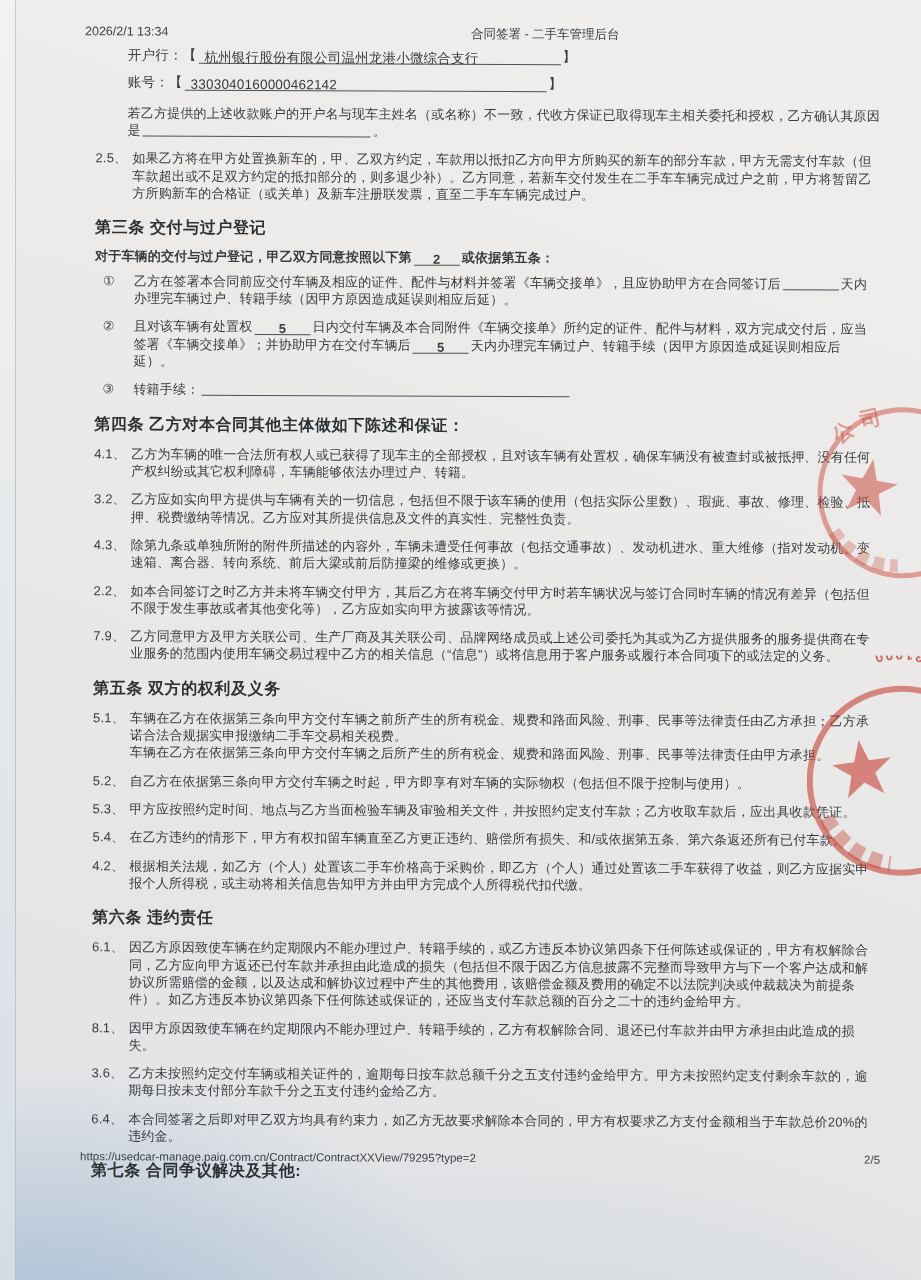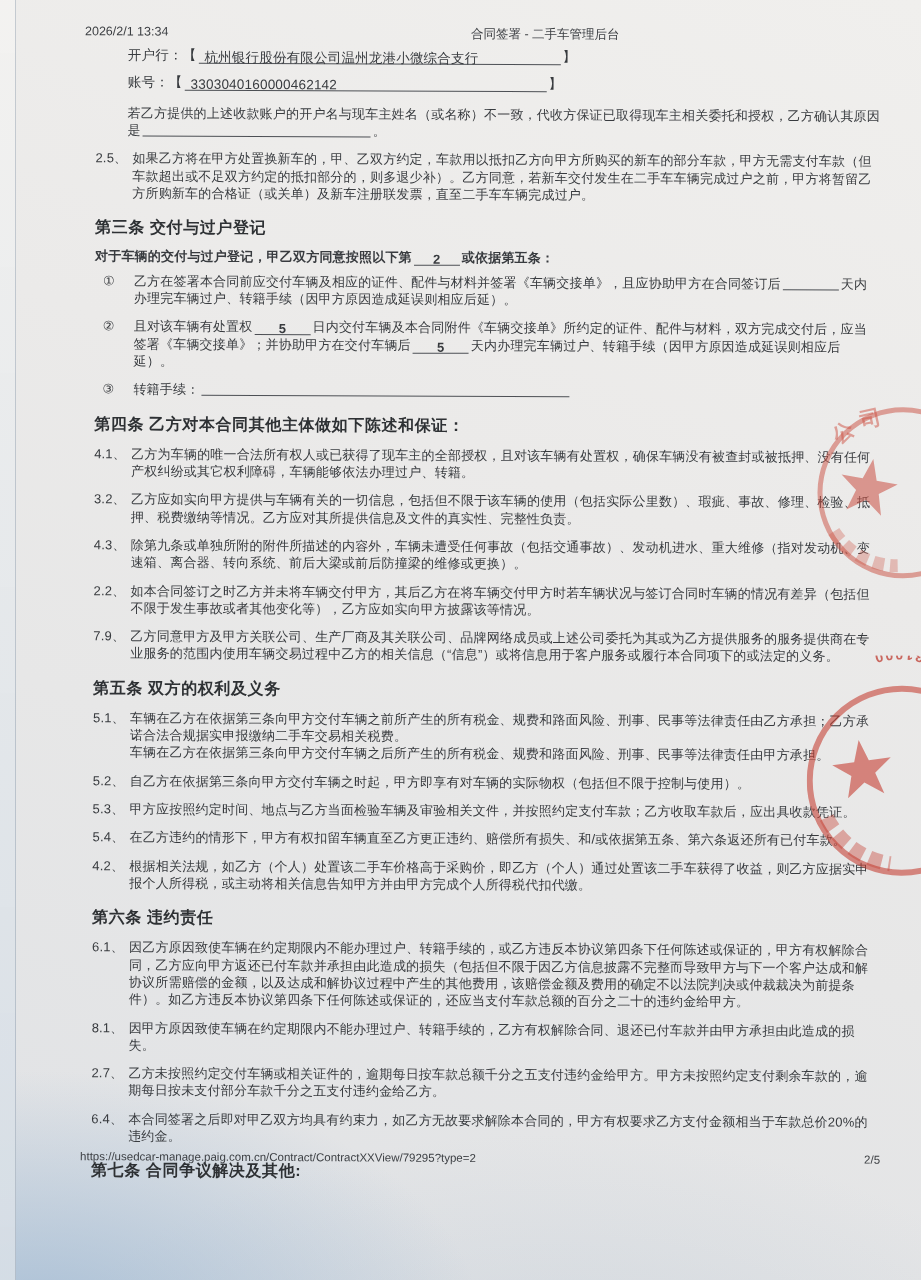--- a/index.html
+++ b/index.html
@@ -137,21 +137,21 @@
       <h2>第六条 违约责任</h2>
       <div class="clause">
           <span class="cnum">6.1、</span>
           <span class="ctext">因乙方原因致使车辆在约定期限内不能办理过户、转籍手续的，或乙方违反本协议第四条下任何陈述或保证的，甲方有权解除合同，乙方应向甲方返还已付车款并承担由此造成的损失（包括但不限于因乙方信息披露不完整而导致甲方与下一个客户达成和解协议所需赔偿的金额，以及达成和解协议过程中产生的其他费用，该赔偿金额及费用的确定不以法院判决或仲裁裁决为前提条件）。如乙方违反本协议第四条下任何陈述或保证的，还应当支付车款总额的百分之二十的违约金给甲方。</span>
         </div>
       <div class="clause">
           <span class="cnum">8.1、</span>
           <span class="ctext">因甲方原因致使车辆在约定期限内不能办理过户、转籍手续的，乙方有权解除合同、退还已付车款并由甲方承担由此造成的损失。</span>
         </div>
       <div class="clause">
-          <span class="cnum">2.7、</span>
+          <span class="cnum">3.6、</span>
           <span class="ctext">乙方未按照约定交付车辆或相关证件的，逾期每日按车款总额千分之五支付违约金给甲方。甲方未按照约定支付剩余车款的，逾期每日按未支付部分车款千分之五支付违约金给乙方。</span>
         </div>
       <div class="clause">
           <span class="cnum">6.4、</span>
           <span class="ctext">本合同签署之后即对甲乙双方均具有约束力，如乙方无故要求解除本合同的，甲方有权要求乙方支付金额相当于车款总价20%的违约金。</span>
         </div>
 
       <h2>第七条 合同争议解决及其他:</h2>
     </div>
 

